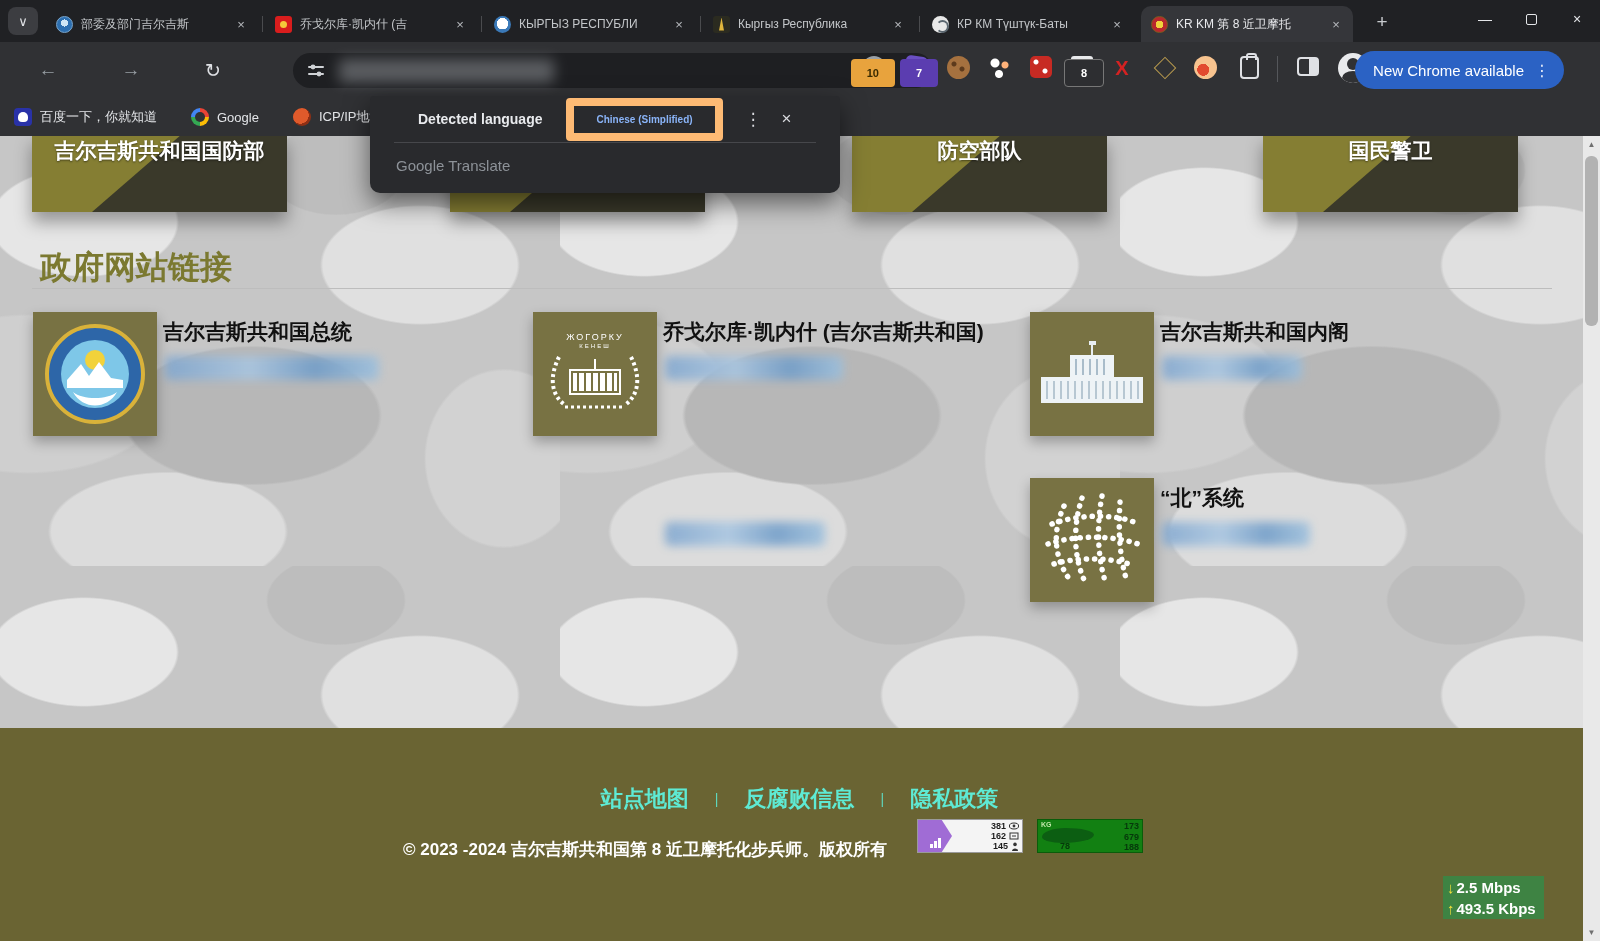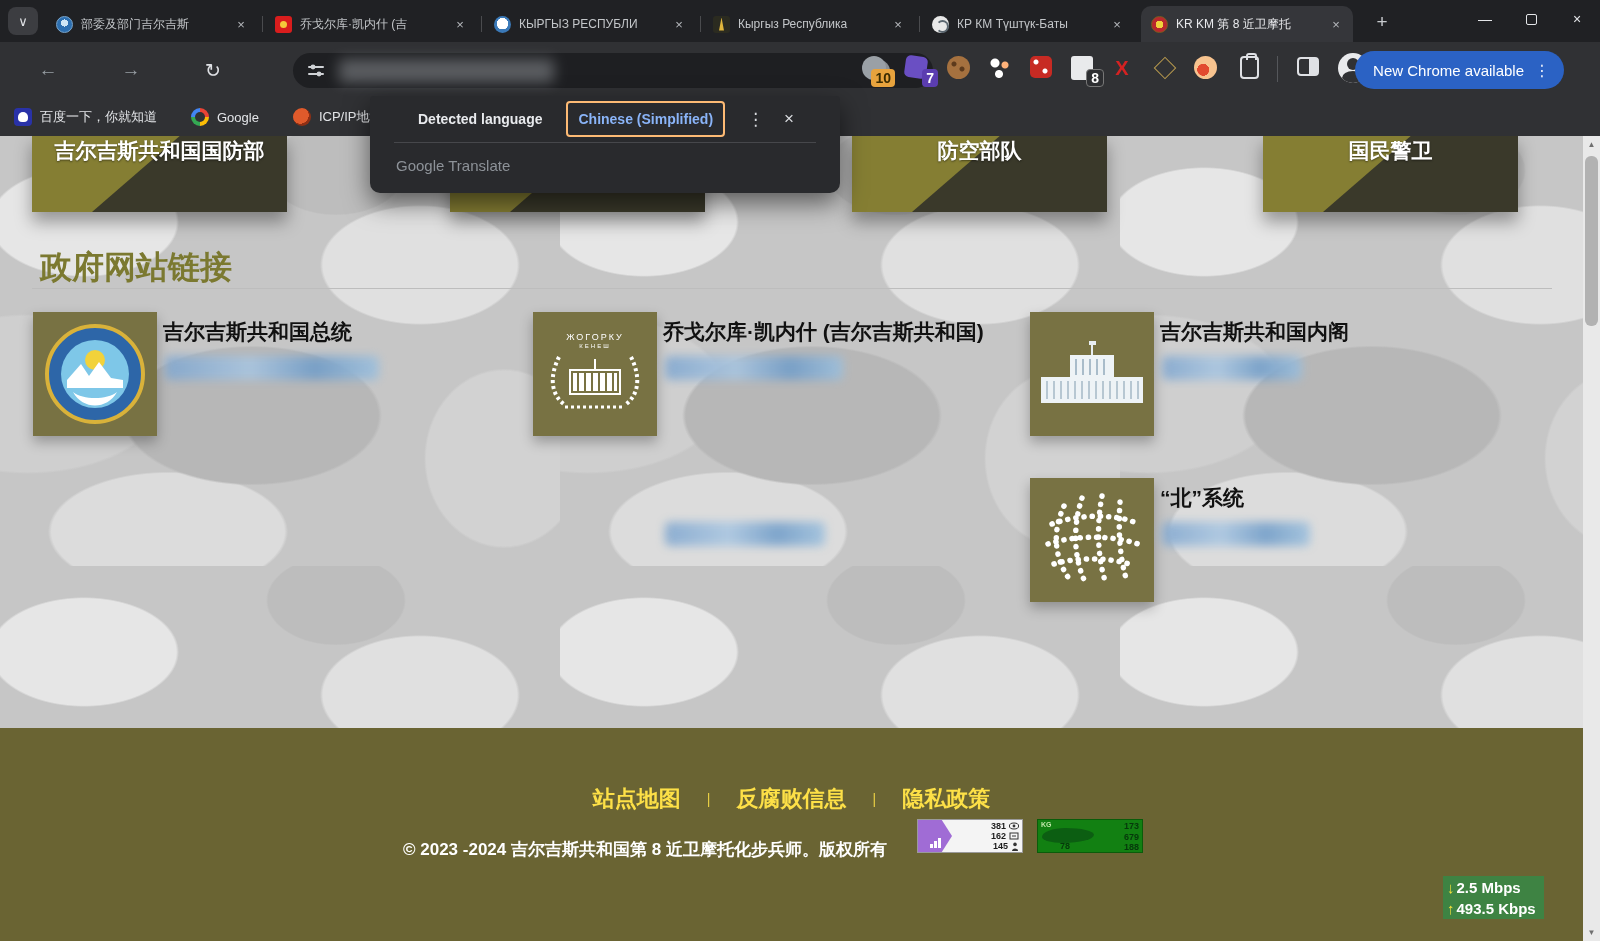--- a/index.html
+++ b/index.html
@@ -42,22 +42,22 @@
   .navbtn.lit { color:#dfe1e5; }
   .omnibox { position:absolute; left:293px; top:11px; width:640px; height:35px; background:#1e1f22; border-radius:18px;
     display:flex; align-items:center; }
   .tune { margin-left:14px; flex:none; }
   .urlblur { margin-left:14px; width:215px; height:24px; border-radius:4px; background:#6f7276; filter:blur(7px); opacity:.75;}
   .omni-right { position:absolute; right:12px; top:0; height:35px; display:flex; align-items:center; gap:16px; }
   .gtrans { width:22px; height:22px; border-radius:50%; background:#8b8f94; color:#26282b; font-size:11px;
     display:flex; align-items:center; justify-content:center; font-weight:bold;}
   .star { color:#cfd2d6; font-size:17px; }
   .ext { position:absolute; top:14px; width:26px; height:26px; }
-  .badge { position:absolute; right:-7px; bottom:-5px; min-width:15px; height:18px; border-radius:4px; font-size:14px;
-    color:#fff; display:flex; align-items:center; justify-content:center; padding:0 4px; font-weight:bold;}
+  .badge { position:absolute; right:-7px; bottom:-5px; min-width:15px; height:28px; border-radius:4px; font-size:11px;
+    color:#fff; display:flex; align-items:center; justify-content:center; padding:0 16px; font-weight:bold;}
   .e-circle { width:24px; height:24px; border-radius:50%; background:#9aa0a6; }
   .e-purple { width:22px; height:22px; background:#6a4fc3; border-radius:5px; transform:rotate(8deg); }
   .e-cookie { width:23px; height:23px; border-radius:50%; background:#a5713f;
     background-image:radial-gradient(circle 2px at 7px 8px,#5d3a1c 0 2px,transparent 3px),radial-gradient(circle 2px at 15px 13px,#5d3a1c 0 2px,transparent 3px);}
   .e-dots { width:24px; height:24px; background:radial-gradient(circle 4px at 7px 7px,#fff 0 4px,transparent 5px),
     radial-gradient(circle 3px at 17px 9px,#ffb27a 0 3px,transparent 4px),radial-gradient(circle 3.5px at 11px 18px,#fff 0 3.5px,transparent 4.5px);}
   .e-dice { width:22px; height:22px; background:#c72a23; border-radius:5px;
     background-image:radial-gradient(circle 2px at 6px 6px,#fff 0 2px,transparent 3px),radial-gradient(circle 2px at 15px 15px,#fff 0 2px,transparent 3px);}
   .e-page { width:22px; height:24px; background:#e9eaec; border-radius:3px; }
   .e-x { color:#d42222; font-weight:bold; font-size:20px; line-height:24px; text-align:center; width:24px;}
@@ -85,22 +85,22 @@
   .bm-baidu::after{content:""; position:absolute; left:4px; top:4px; width:10px; height:10px; border-radius:50% 50% 40% 40%; background:#fff;}
   .bm-google { border-radius:50%; background:conic-gradient(#ea4335 0 25%,#fbbc05 0 50%,#34a853 0 75%,#4285f4 0 100%); position:relative;}
   .bm-google::after{content:""; position:absolute; left:4px; top:4px; width:10px; height:10px; border-radius:50%; background:#303134;}
   .bm-icp { border-radius:50%; background:radial-gradient(circle at 40% 40%, #e05a2b 0 55%, #8f2f14 56% 100%); }
 
   
   .tpopup { position:absolute; left:370px; top:96px; width:470px; height:97px; background:#292a2d;
     border-radius:4px 4px 10px 10px; box-shadow:0 10px 26px rgba(0,0,0,.55); z-index:60; }
   .tp-row { position:absolute; left:0; top:0; width:100%; height:46px; display:flex; align-items:center; }
   .tp-detected { margin-left:48px; color:#e8eaed; font-weight:bold; font-size:14px; }
-  .tp-target { margin-left:24px; border:2px solid #fdba74; border-radius:4px; color:#8ab4f8; font-weight:bold;
-    font-size:14px; padding:8px 10px; }
+  .tp-target { margin-left:24px; border:8px solid #fdba74; border-radius:4px; color:#8ab4f8; font-weight:bold;
+    font-size:10px; padding:8px 22px; }
   .tp-kebab { margin-left:22px; color:#dadce0; font-size:17px; }
   .tp-close { margin-left:20px; color:#dadce0; font-size:17px; }
   .tp-div { position:absolute; left:24px; right:24px; top:46px; height:1px; background:#46474b; }
   .tp-brand { position:absolute; left:26px; top:61px; color:#8d9298; font-size:15px; }
 
   
   .page { position:absolute; left:0; top:136px; width:1583px; height:805px; overflow:hidden;
     background-color:#c6c6c6;
     background-image:
       radial-gradient(95px 55px at 15% 20%, #e6e6e6 97%, transparent),
@@ -127,22 +127,22 @@
   .gl-url { position:absolute; left:132px; top:44px; height:24px; border-radius:5px;
     background:linear-gradient(90deg,#7fa6cf,#a8c6e2 40%,#6f9cc9 70%,#9cc0de); filter:blur(5px); opacity:.85;}
   .od-txt { color:#f3efdb; line-height:1; }
   .od-main { font-size:23px; letter-spacing:1px; }
   .od-sub { font-size:7px; letter-spacing:4px; margin-top:10px; }
   .jk-top { color:#fff; font-size:9px; letter-spacing:2px; text-align:center; }
   .jk-sub { color:#fff; font-size:6px; letter-spacing:2px; text-align:center; margin-top:1px;}
 
   
   .footer { position:absolute; left:0; top:592px; width:1583px; height:213px; background:#6a6433; }
-  .f-links { position:absolute; left:0; top:56px; width:100%; display:flex; justify-content:center; align-items:center; gap:26px;
-    color:#fde047; font-weight:bold; font-size:22px; }
+  .f-links { position:absolute; left:8px; top:56px; width:100%; display:flex; justify-content:center; align-items:center; gap:26px;
+    color:#5eead4; font-weight:bold; font-size:22px; }
   .f-links .pipe { font-size:14px; font-weight:normal; opacity:.85; }
   .f-copy { position:absolute; left:403px; top:110px; color:#fff; font-weight:bold; font-size:17px; }
   .cbadge1 { position:absolute; left:917px; top:91px; width:106px; height:34px; background:#f4f4f4; border:1px solid #9a9a9a;
     display:flex; }
   .cb1-left { width:34px; height:100%; background:#a06cd5; clip-path:polygon(0 0,70% 0,100% 50%,70% 100%,0 100%);
     display:flex; align-items:flex-end; justify-content:center; padding-bottom:4px; }
   .cb1-bars { display:flex; align-items:flex-end; gap:1px; }
   .cb1-bars i { display:block; width:3px; background:#fff; }
   .cb1-rows { flex:1; display:flex; flex-direction:column; justify-content:center; padding-right:3px; }
   .cb1-row { display:flex; justify-content:flex-end; align-items:center; gap:3px; font-size:9px; font-weight:bold;

